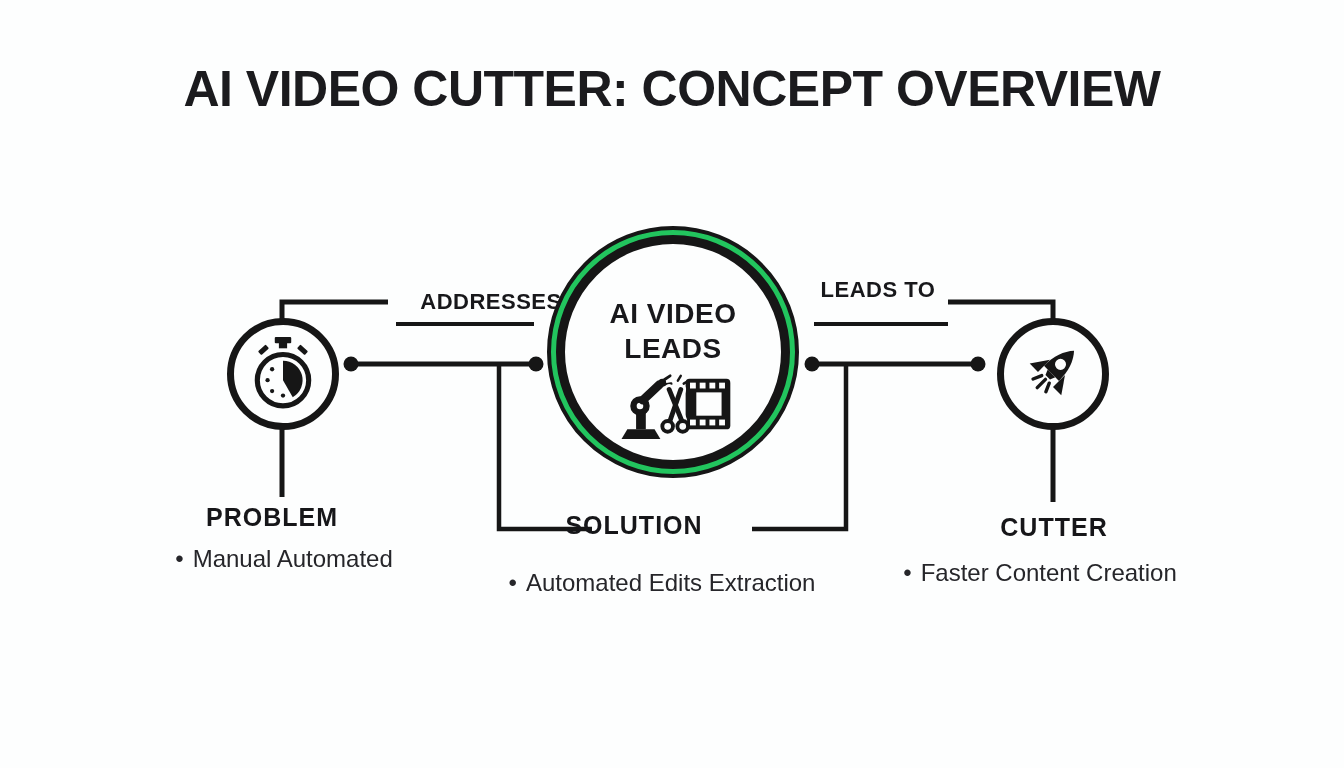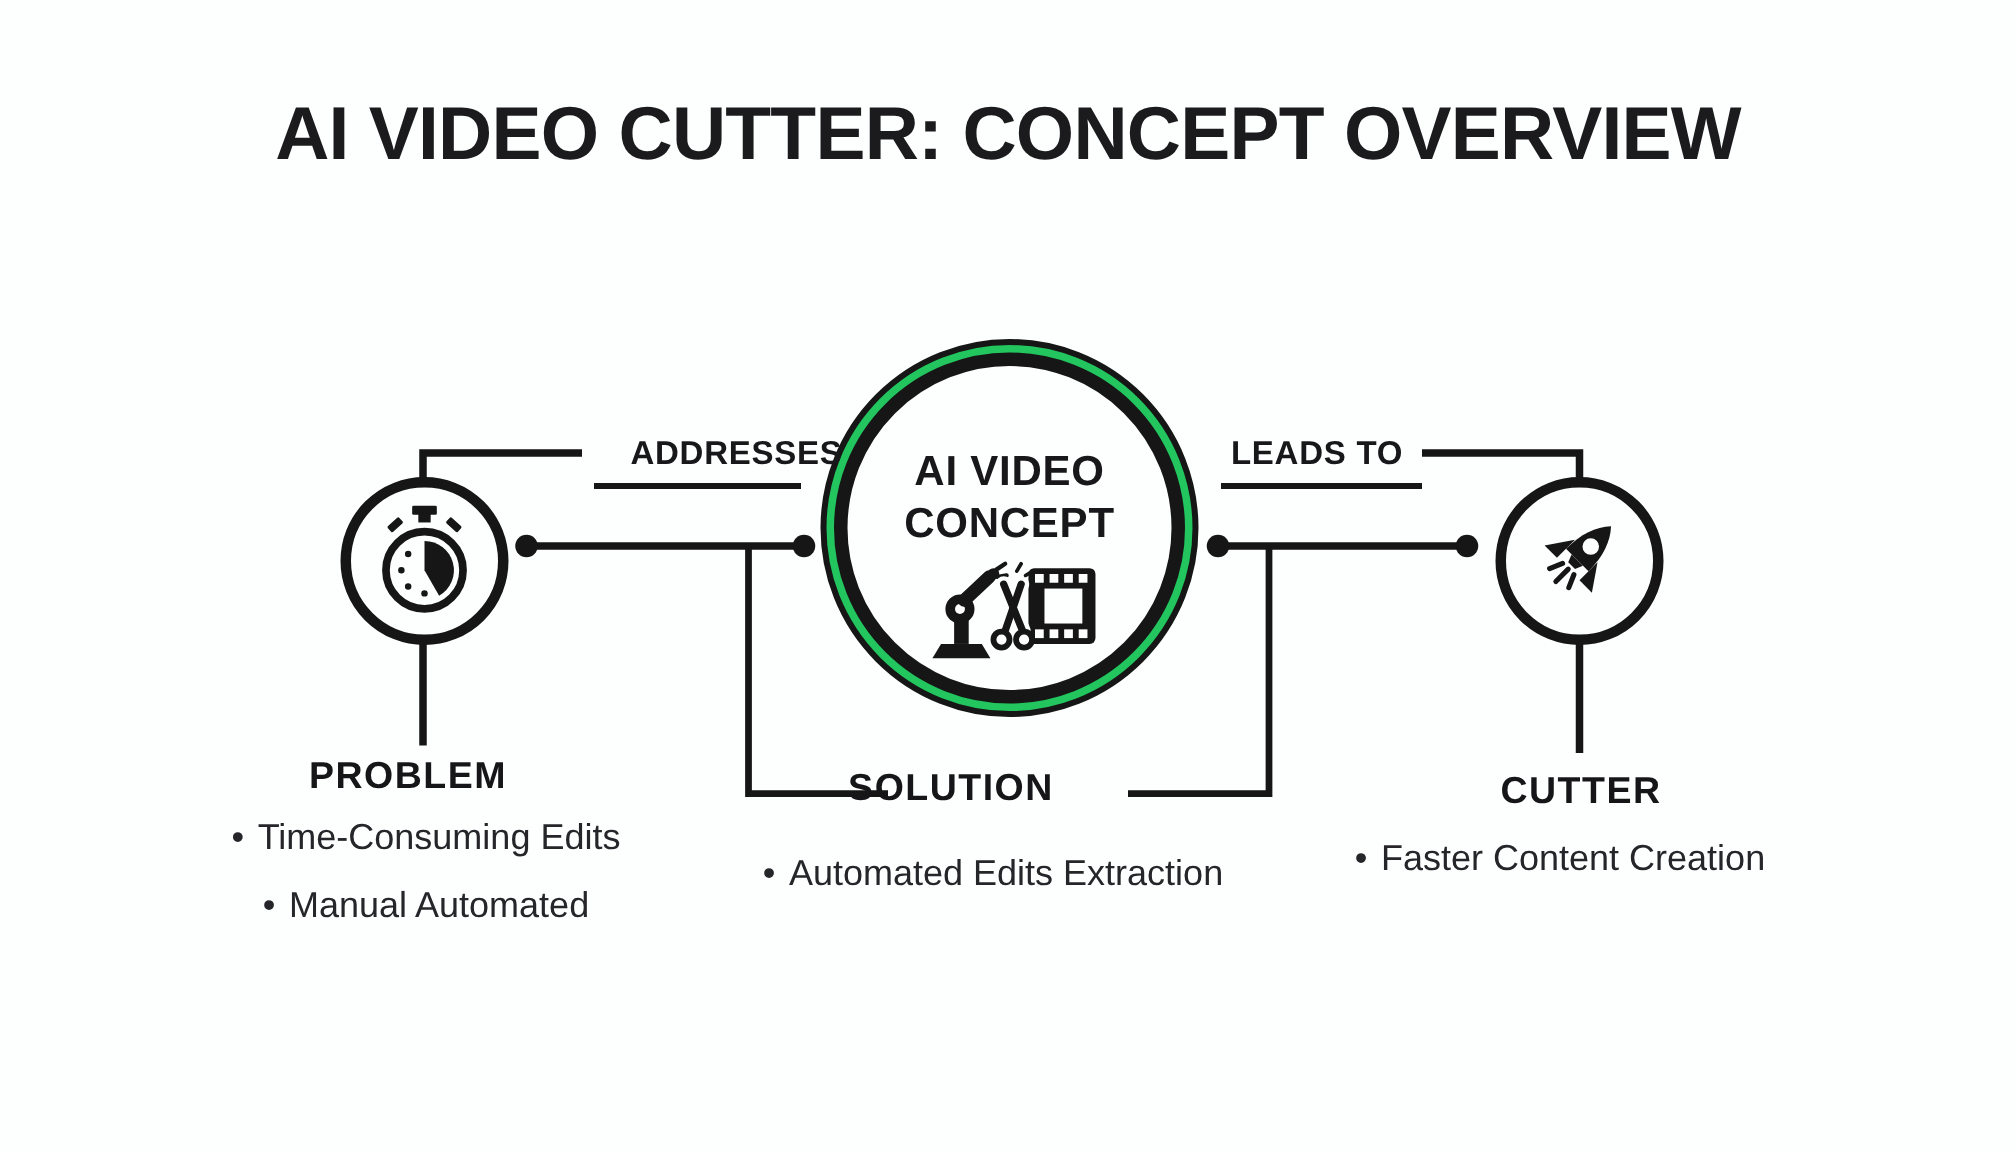--- a/index.html
+++ b/index.html
@@ -52,21 +52,21 @@
   .bullet-item { font-size:24px; color:#26262a; }
   .bullet-item + .bullet-item { margin-top:17px; }
   .bullet-glyph { margin-right:9px; }
   .h-problem  { left:272px;  top:503px; }
   .l-problem  { left:284px;  top:545px; }
   .h-solution { left:634px;  top:511px; }
   .l-solution { left:662px;  top:569px; }
   .h-result   { left:1054px; top:513px; }
   .l-result   { left:1040px; top:559px; }
   .lab-addresses { left:463px; top:289px;margin-left:28px; }
-  .lab-leadsto   { left:878px; top:289px; }
+  .lab-leadsto   { left:878px; top:277px; }
 </style>
 </head>
 <body>
 
 <div class="stage">
 
   <div class="title">AI VIDEO CUTTER: CONCEPT OVERVIEW</div>
 
   <svg class="connectors" width="1344" height="768" viewBox="0 0 1344 768" fill="none" stroke="#161616" stroke-linecap="butt">
     <path d="M282,320 L282,302 L388,302" stroke-width="5"></path>
@@ -119,21 +119,21 @@
           <line x1="37" y1="40" x2="40.5" y2="48"></line>
         </g>
       </g>
     </svg>
   </div>
 
   <div class="center-node">
     <div class="center-inner">
       <div class="center-name">
         <div>AI VIDEO</div>
-        <div>CONCEPT</div>
+        <div>LEADS</div>
       </div>
       <svg class="center-icon" width="120" height="68" viewBox="0 0 122 70">
         <g fill="#161616">
 
           <rect x="74" y="8" width="46" height="52" rx="4"></rect>
           <rect x="85" y="22" width="26" height="24" fill="#fdfefe"></rect>
           <rect x="78.5" y="12" width="6" height="6" fill="#fdfefe"></rect>
           <rect x="88.5" y="12" width="6" height="6" fill="#fdfefe"></rect>
           <rect x="98.5" y="12" width="6" height="6" fill="#fdfefe"></rect>
           <rect x="108.5" y="12" width="6" height="6" fill="#fdfefe"></rect>
@@ -169,23 +169,20 @@
             <path d="M72,13 L77,10"></path>
           </g>
         </g>
       </svg>
     </div>
   </div>
 
   <div class="section-heading h-problem">PROBLEM</div>
   <div class="bullet-list l-problem">
     <div class="bullet-item">
-      <span class="bullet-glyph">•</span><span>Time-Consuming Edits</span>
-    </div>
-    <div class="bullet-item">
       <span class="bullet-glyph">•</span><span>Manual Automated</span>
     </div>
   </div>
 
   <div class="section-heading h-solution">SOLUTION</div>
   <div class="bullet-list l-solution">
     <div class="bullet-item">
       <span class="bullet-glyph">•</span><span>Automated Edits Extraction</span>
     </div>
   </div>

